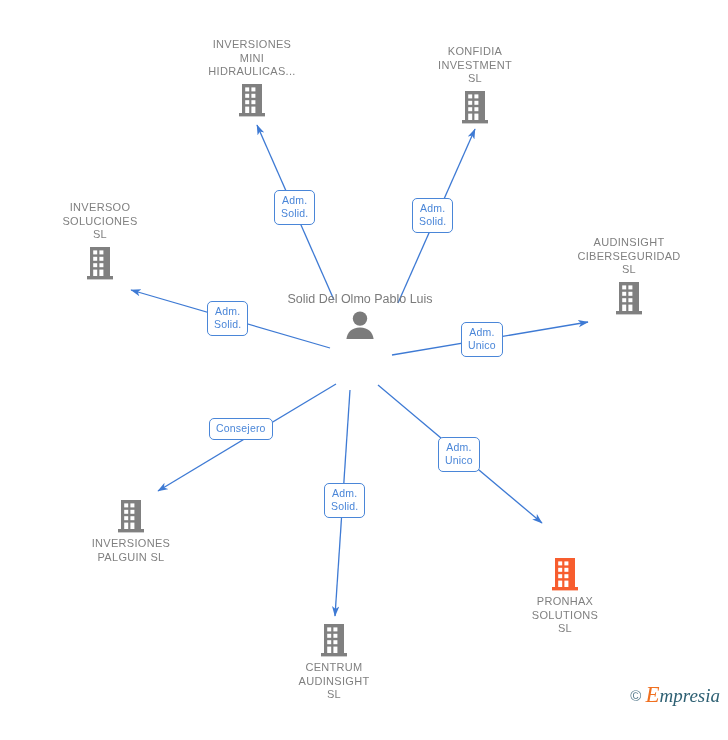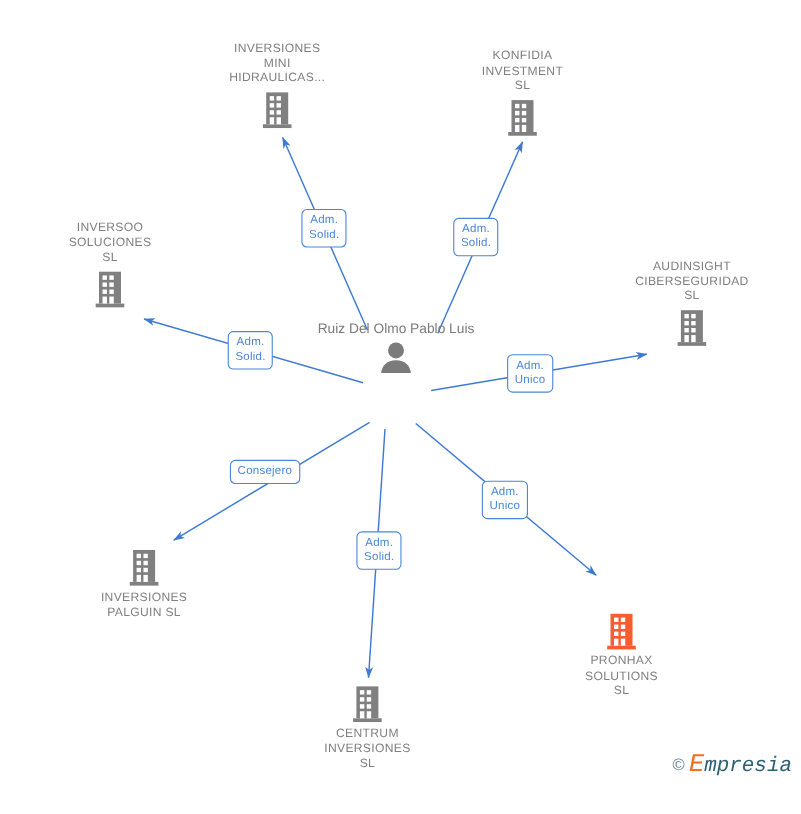--- a/index.html
+++ b/index.html
@@ -93,21 +93,21 @@
     display: flex;
     align-items: center;
     gap: 4px;
     user-select: none;
   }
   #watermark .wm-c {
     font-size: 15px;
     color: #5b7f91;
   }
   #watermark .wm-text {
-    font-family: Liberation Mono, monospace;
+    font-family: Liberation Serif, serif;
     font-style: italic;
     font-size: 19px;
     color: #2e6073;
     letter-spacing: 0px;
   }
   #watermark .wm-text .wm-e {
     color: #f07020;
     font-size: 23px;
   }
 </style>
@@ -222,23 +222,23 @@
             <rect x="3" y="31" width="26" height="3.4" fill="#808080"></rect>
             <rect x="9.2" y="5.4" width="4" height="4" fill="#ffffff"></rect>
             <rect x="15.4" y="5.4" width="4" height="4" fill="#ffffff"></rect>
             <rect x="9.2" y="11.8" width="4" height="4" fill="#ffffff"></rect>
             <rect x="15.4" y="11.8" width="4" height="4" fill="#ffffff"></rect>
             <rect x="9.2" y="18.2" width="4" height="4" fill="#ffffff"></rect>
             <rect x="15.4" y="18.2" width="4" height="4" fill="#ffffff"></rect>
             <rect x="9.2" y="24.6" width="4" height="6.4" fill="#ffffff"></rect>
             <rect x="15.4" y="24.6" width="4" height="6.4" fill="#ffffff"></rect>
           </svg></span><span class="node-label" style="color: rgb(128, 128, 128);">CENTRUM
-INVERSIONES
+AUDINSIGHT
 SL</span></div>
-      <div class="person-node" style="left: 360px; top: 292px;"><span class="node-label" style="color: rgb(123, 123, 123);">Ruiz Del
+      <div class="person-node" style="left: 360px; top: 292px;"><span class="node-label" style="color: rgb(123, 123, 123);">Solid Del
 Olmo Pablo
 Luis</span><span><svg class="node-icon" viewBox="0 0 34 28">
             <circle cx="17" cy="7.6" r="7.2" fill="#7b7b7b"></circle>
             <path d="M17 16.4 C8.6 16.4 4.2 21.4 3.4 28 L30.6 28 C29.8 21.4 25.4 16.4 17 16.4 Z" fill="#7b7b7b"></path>
           </svg></span></div>
     </div>
 
   <div id="chip-layer">
       <div class="chip" style="left: 274px; top: 190px;">Adm.
 Solid.</div>

